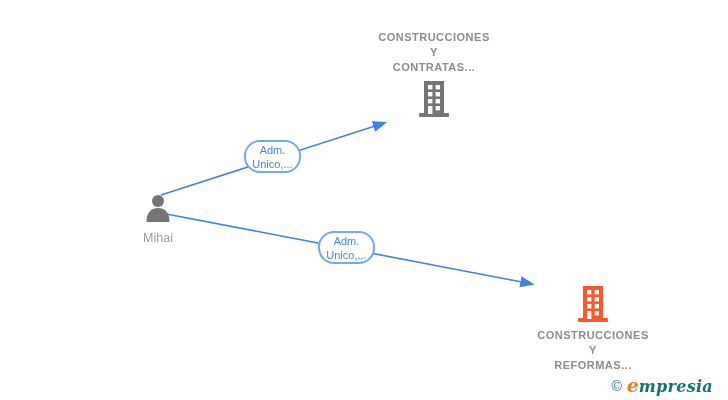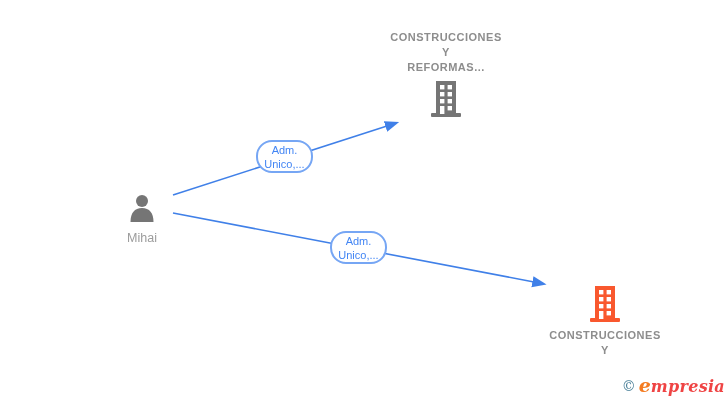--- a/index.html
+++ b/index.html
@@ -1,72 +1,72 @@
 <!DOCTYPE html>
 <html><head>
 <meta charset="utf-8">
 <style>
   html,body{margin:0;padding:0;}
   body{font-family:"Liberation Sans","DejaVu Sans",sans-serif;background:#ffffff;}
-  .canvas{position:relative;width:716px;height:400px;background:#ffffff;overflow:hidden;margin-left:12px;}
+  .canvas{position:relative;width:716px;height:400px;background:#ffffff;overflow:hidden;}
   .edges-layer{position:absolute;left:0;top:0;z-index:1;}
   .edge{stroke:#4080e8;stroke-width:1.6;fill:none;}
   .node{position:absolute;z-index:2;text-align:center;}
   .company-label{font-size:11px;font-weight:bold;color:#8d8d8d;letter-spacing:.5px;line-height:15px;text-align:center;}
   .person-label{font-size:12.5px;color:#9c9c9c;line-height:14px;text-align:center;}
   .edge-label{position:absolute;z-index:3;box-sizing:border-box;width:57px;height:33px;
     background:#ffffff;border:2px solid #76a6f4;border-radius:16px;color:#4285f4;
     font-size:11px;line-height:14px;text-align:center;padding-top:1px;cursor:pointer;}
   .icon-wrap{display:block;margin:0 auto;}
   .watermark{position:absolute;right:3px;bottom:4px;z-index:2;
     font-family:"DejaVu Serif","Liberation Serif",serif;font-style:italic;white-space:nowrap;}
   .wm-copy{color:#4a8099;font-size:14px;font-style:normal;vertical-align:1px;margin-right:3px;}
   .wm-e{color:#f47b20;font-size:19px;font-weight:bold;}
-  .wm-rest{color:#ef4444;font-size:16px;font-weight:bold;letter-spacing:.3px;}
+  .wm-rest{color:#0f766e;font-size:16px;font-weight:bold;letter-spacing:.3px;}
 </style>
 </head>
 <body>
 
 <div class="canvas">
 
   <svg class="edges-layer" width="728" height="400" viewBox="0 0 728 400">
     <defs>
       <marker id="arrowhead" markerWidth="10" markerHeight="8" refX="1" refY="3.5" orient="auto">
         <path d="M0,0 L9,3.5 L0,7 Z" fill="#4080e8"></path>
       </marker>
     </defs>
     <line class="edge" x1="161" y1="195" x2="375" y2="126" marker-end="url(#arrowhead)" stroke="#4080e8"></line>
     <line class="edge" x1="161" y1="213" x2="522" y2="282" marker-end="url(#arrowhead)" stroke="#4080e8"></line>
   </svg>
 
   <div class="node" style="left:354px;top:30px;width:160px;">
     <div class="company-label">
       <div>CONSTRUCCIONES</div>
       <div>Y</div>
-      <div>REFORMAS...</div>
+      <div>CONTRATAS...</div>
     </div>
     <svg class="icon-wrap" width="32" height="36" viewBox="0 0 32 36" style="margin-top:6px;">
       <g fill="#757575">
         <rect x="1" y="32" width="30" height="4" rx="1"></rect>
         <rect x="6" y="0" width="20" height="33"></rect>
       </g>
       <g fill="#ffffff">
         <rect x="10" y="4" width="4.4" height="4.4"></rect>
         <rect x="17.6" y="4" width="4.4" height="4.4"></rect>
         <rect x="10" y="11" width="4.4" height="4.4"></rect>
         <rect x="17.6" y="11" width="4.4" height="4.4"></rect>
         <rect x="10" y="18" width="4.4" height="4.4"></rect>
         <rect x="17.6" y="18" width="4.4" height="4.4"></rect>
         <rect x="10" y="25" width="4.4" height="8"></rect>
         <rect x="17.6" y="25" width="4.4" height="4.4"></rect>
       </g>
     </svg>
   </div>
 
-  <div class="node" style="left:80px;top:194px;width:100px;">
+  <div class="node" style="left:108px;top:194px;width:100px;">
     <svg class="icon-wrap" width="30" height="30" viewBox="0 0 30 30">
       <g fill="#757575">
         <circle cx="15" cy="7" r="6"></circle>
         <path d="M15,14 C7.5,14 3.5,19 3.5,28 L26.5,28 C26.5,19 22.5,14 15,14 Z"></path>
       </g>
     </svg>
     <div class="person-label" style="margin-top:7px;">
       <div>Mihai</div>
     </div>
   </div>
@@ -84,20 +84,21 @@
         <rect x="17.6" y="11" width="4.4" height="4.4"></rect>
         <rect x="10" y="18" width="4.4" height="4.4"></rect>
         <rect x="17.6" y="18" width="4.4" height="4.4"></rect>
         <rect x="10" y="25" width="4.4" height="8"></rect>
         <rect x="17.6" y="25" width="4.4" height="4.4"></rect>
       </g>
     </svg>
     <div class="company-label" style="margin-top:6px;">
       <div>CONSTRUCCIONES</div>
       <div>Y</div>
+      <div>REFORMAS...</div>
     </div>
   </div>
 
   <div class="edge-label" style="left:244px;top:140px;">
     <div>Adm.</div>
     <div>Unico,...</div>
   </div>
 
   <div class="edge-label" style="left:318px;top:231px;">
     <div>Adm.</div>

